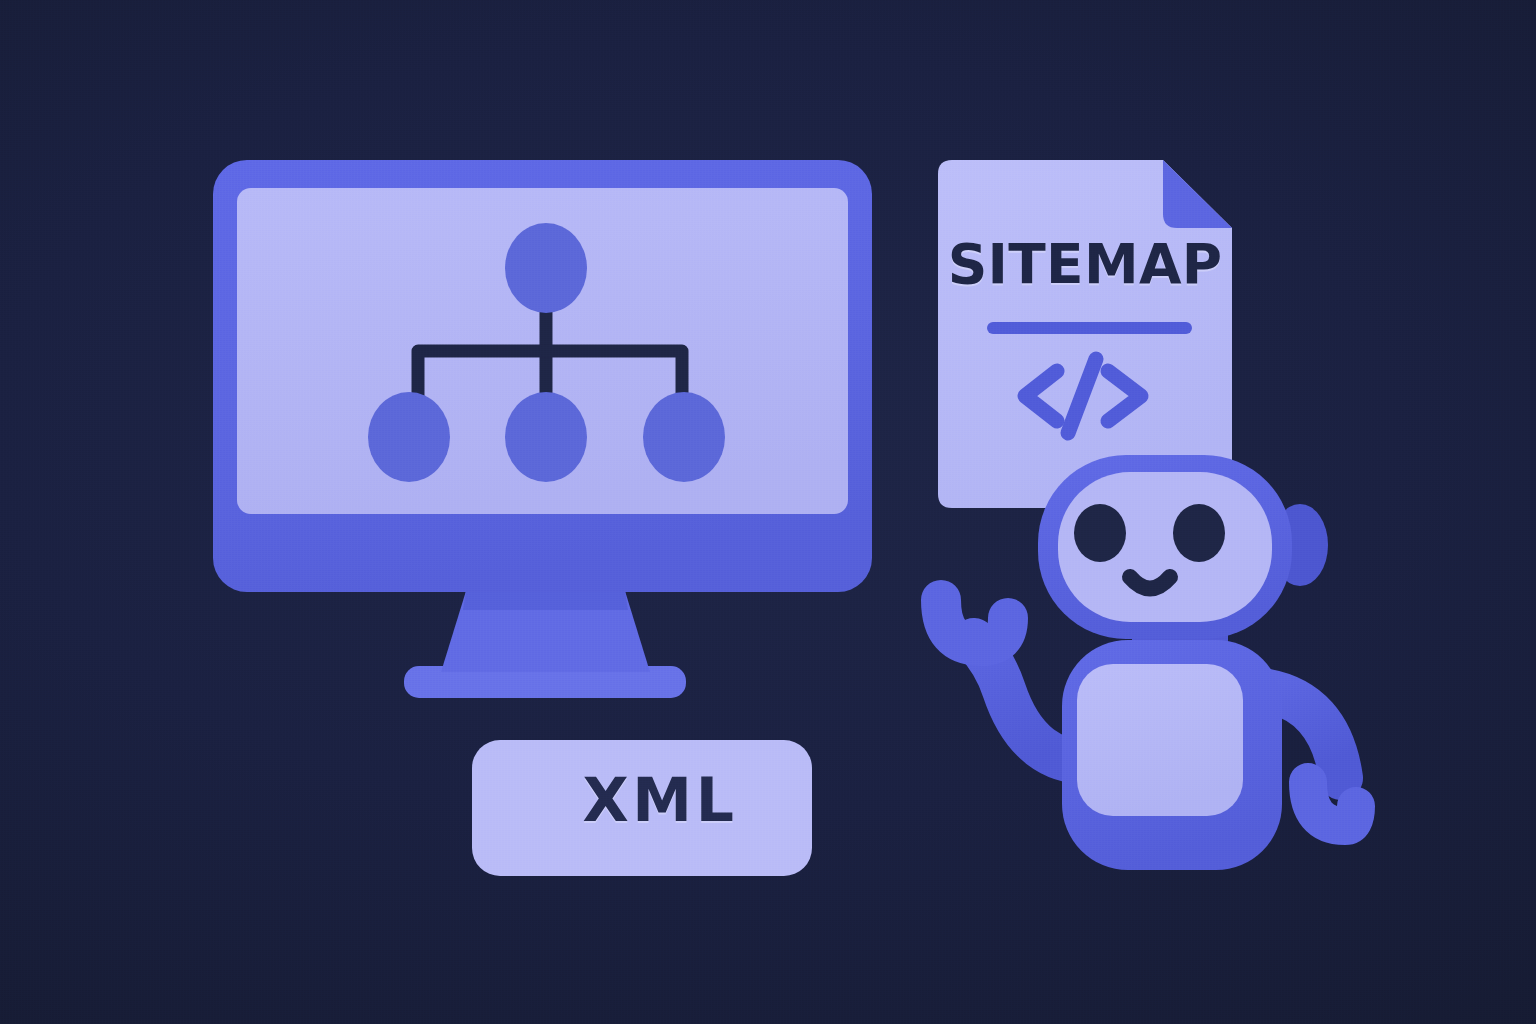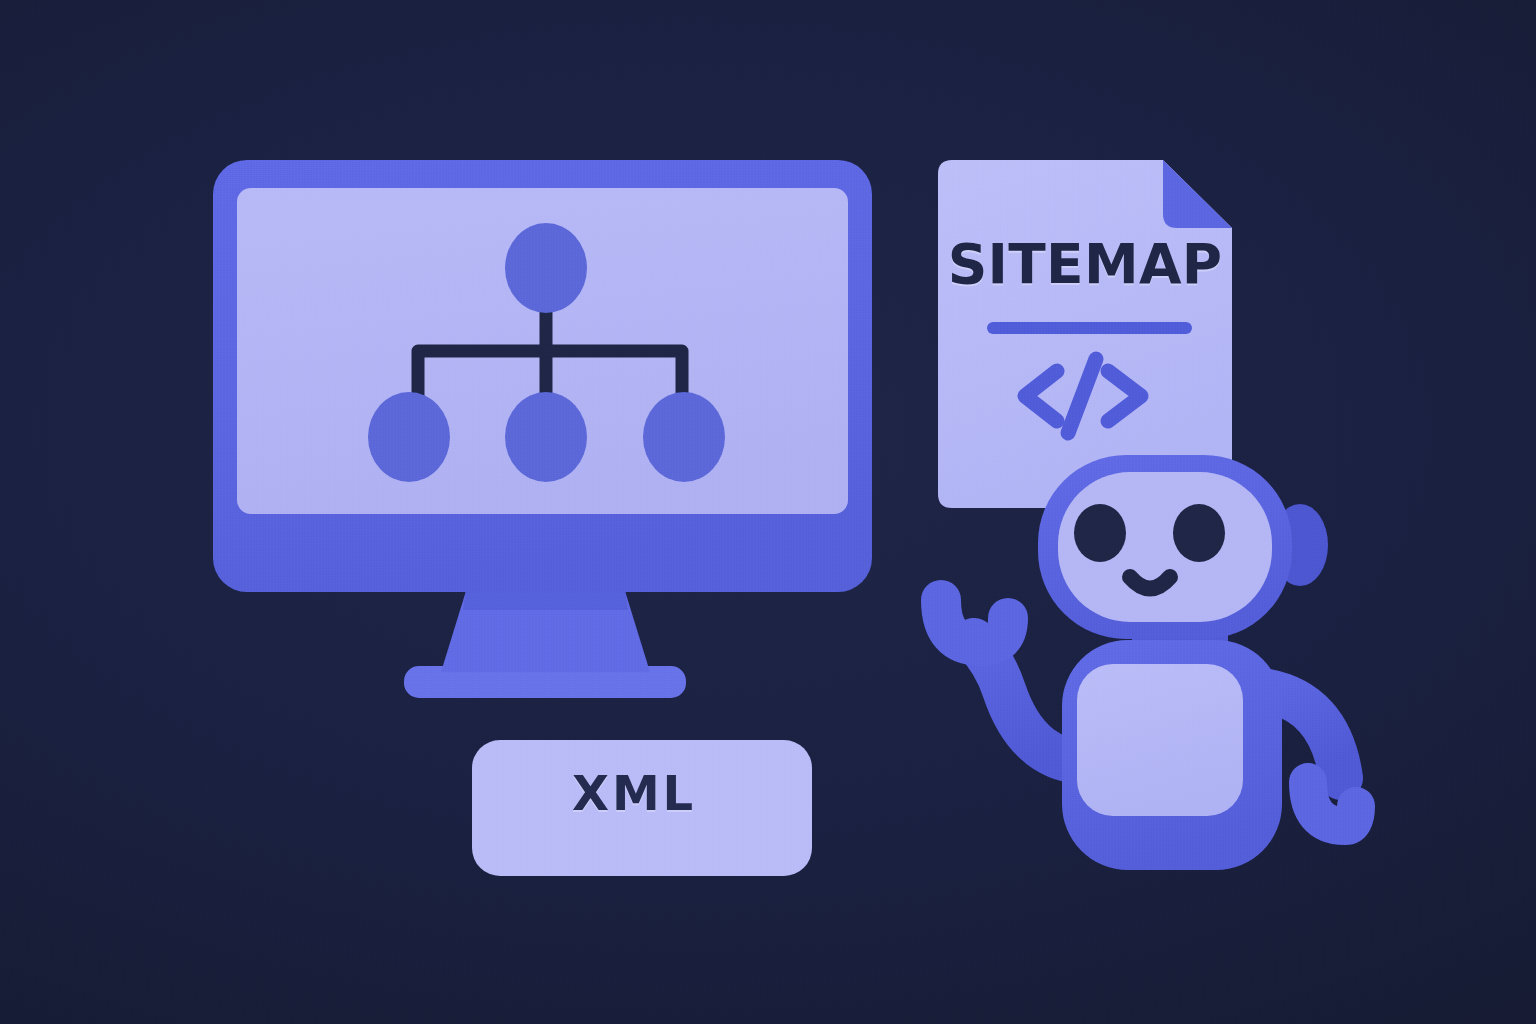--- a/index.html
+++ b/index.html
@@ -52,25 +52,25 @@
     width: 294px;
     text-align: center;
     font-size: 55px;
     color: #1e2545;
     font-family: "DejaVu Sans", sans-serif;
     font-weight: bold;
     letter-spacing: 0.005em;
     text-shadow: 0 2px 0 rgba(255,255,255,.30);
   }
   #xml-label {
-    left: 464px;
+    left: 490px;
     top: 765px;
     width: 340px;
     text-align: center;
-    font-size: 48px;
+    font-size: 60px;
     color: #232a4e;
     font-family: "DejaVu Sans", sans-serif;
     font-weight: bold;
     letter-spacing: 0.06em;
     text-shadow: 0 2px 0 rgba(255,255,255,.28);
   }
 </style>
 </head>
 <body>
 

